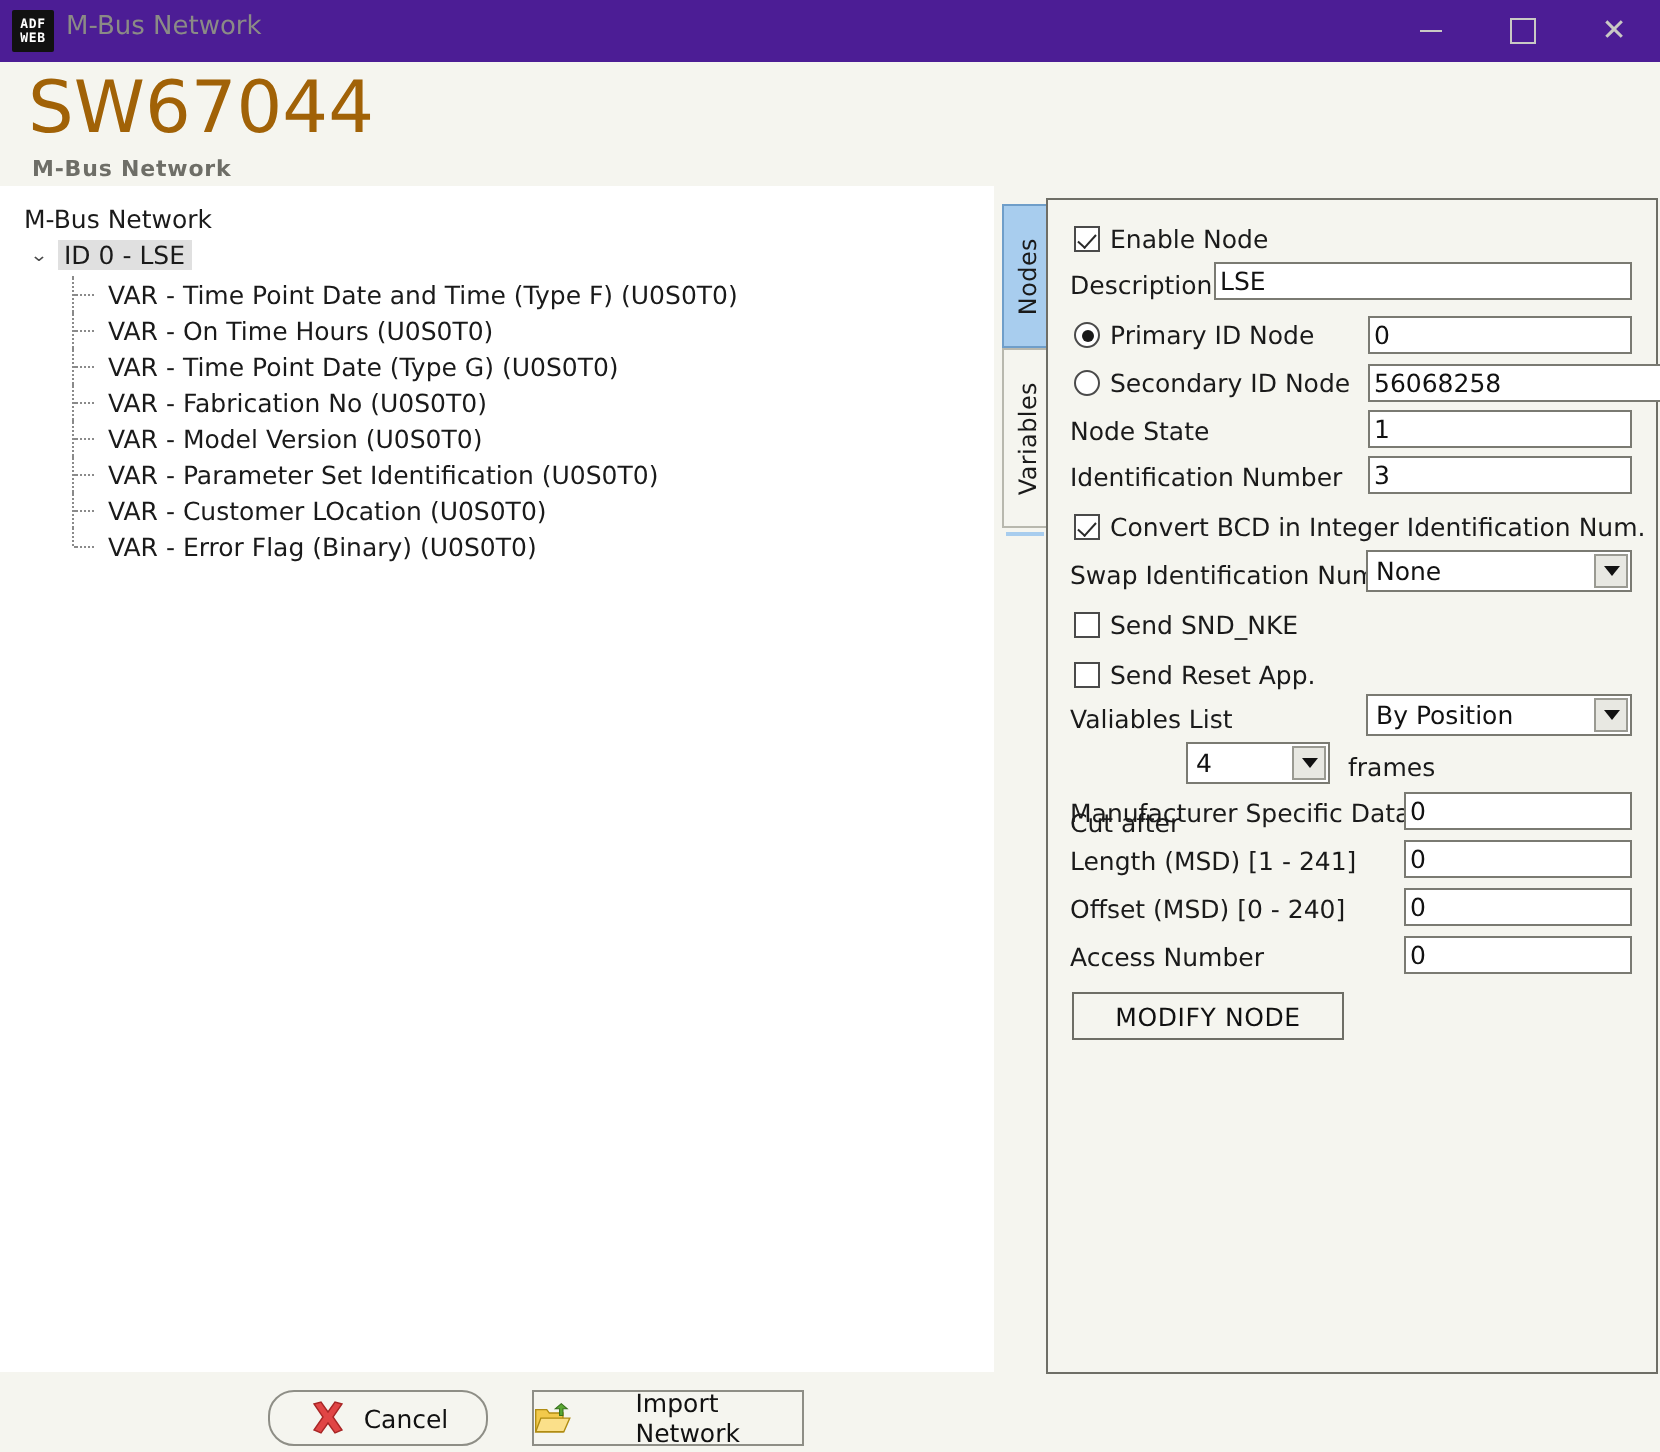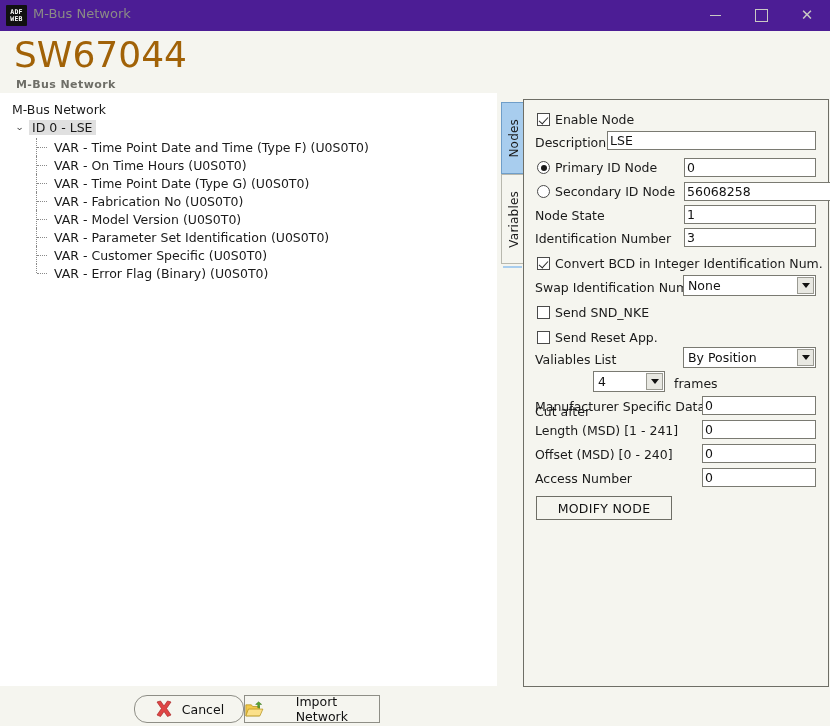--- a/index.html
+++ b/index.html
@@ -151,21 +151,21 @@
 
   
   .bbtn{
     position:absolute;top:695px;height:28px;
     background:#f5f5ef;border:1px solid #8e8e86;box-sizing:border-box;
     display:flex;align-items:center;justify-content:center;gap:8px;
     font-size:12.5px;color:#111;
   }
   #btn-ok{left:14px;width:110px;margin-top:44px;}
   #btn-cancel{left:134px;width:110px;border-radius:13px;}
-  #btn-import{left:244px;width:136px;gap:32px;}
+  #btn-import{left:266px;width:136px;gap:32px;}
   .ico{display:block;}
 </style>
 </head>
 <body>
 
 <div id="titlebar">
   <div id="app-icon">
     <span>ADF</span>
     <span>WEB</span>
   </div>
@@ -192,21 +192,21 @@
     <span class="chev">⌄</span>
     <span class="node-label">ID 0 - LSE</span>
   </div>
   <div id="var-list">
     <div class="var-row">VAR - Time Point Date and Time (Type F) (U0S0T0)</div>
     <div class="var-row">VAR - On Time Hours (U0S0T0)</div>
     <div class="var-row">VAR - Time Point Date (Type G) (U0S0T0)</div>
     <div class="var-row">VAR - Fabrication No (U0S0T0)</div>
     <div class="var-row">VAR - Model Version (U0S0T0)</div>
     <div class="var-row">VAR - Parameter Set Identification (U0S0T0)</div>
-    <div class="var-row">VAR - Customer Specific (U0S0T0)</div>
+    <div class="var-row">VAR - Customer LOcation (U0S0T0)</div>
     <div class="var-row">VAR - Error Flag (Binary) (U0S0T0)</div>
   </div>
 </div>
 
 <div class="vtab" id="tab-nodes">
   <span>Nodes</span>
 </div>
 <div class="vtab" id="tab-variables">
   <span>Variables</span>
 </div>

